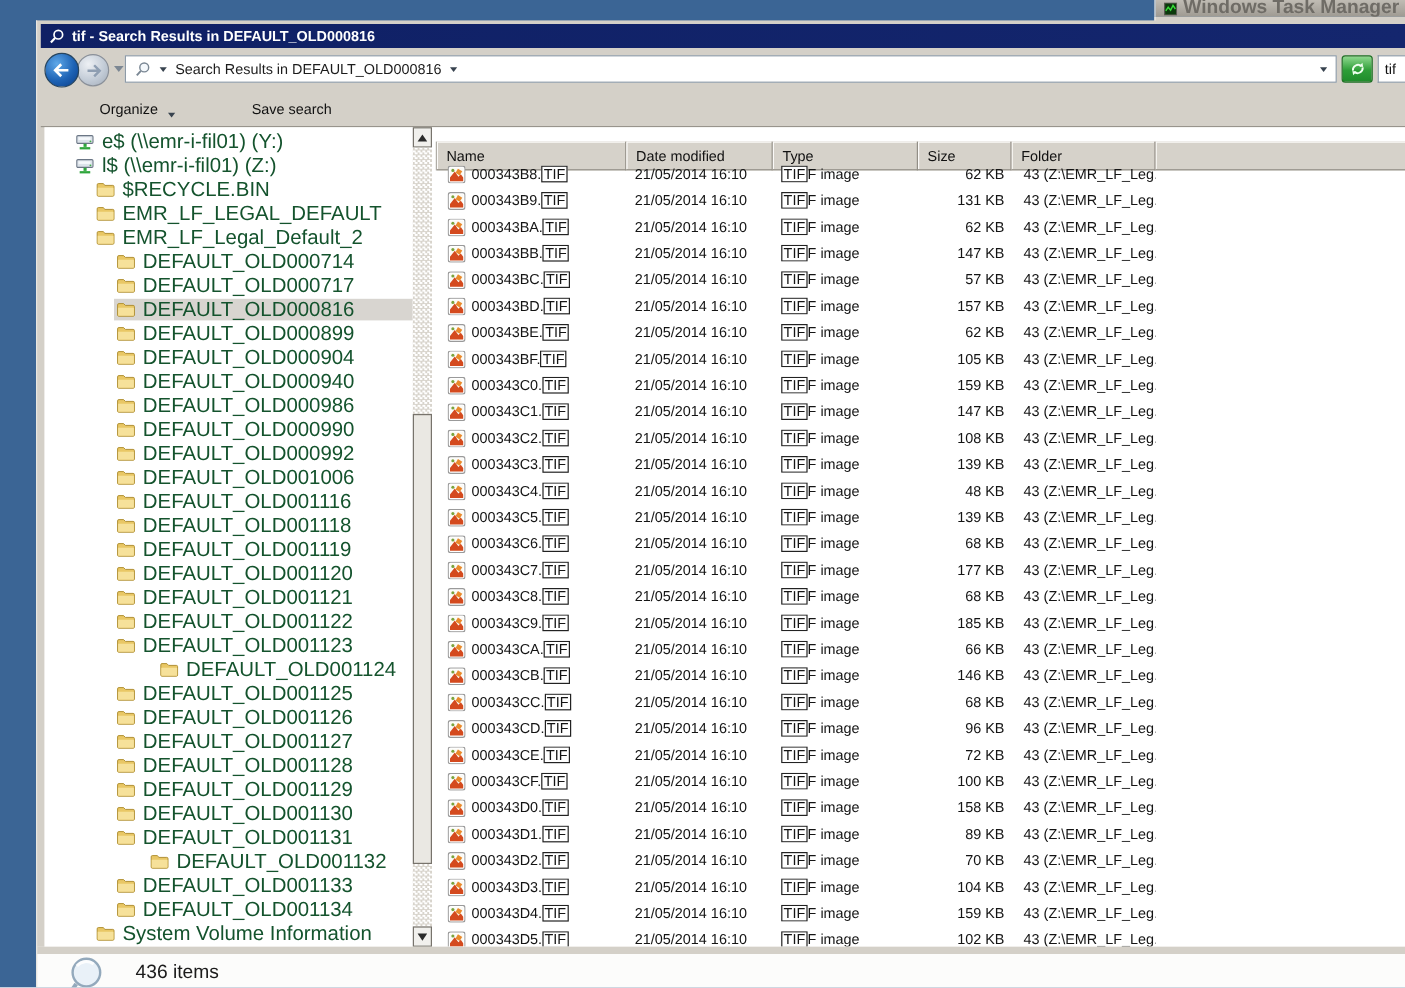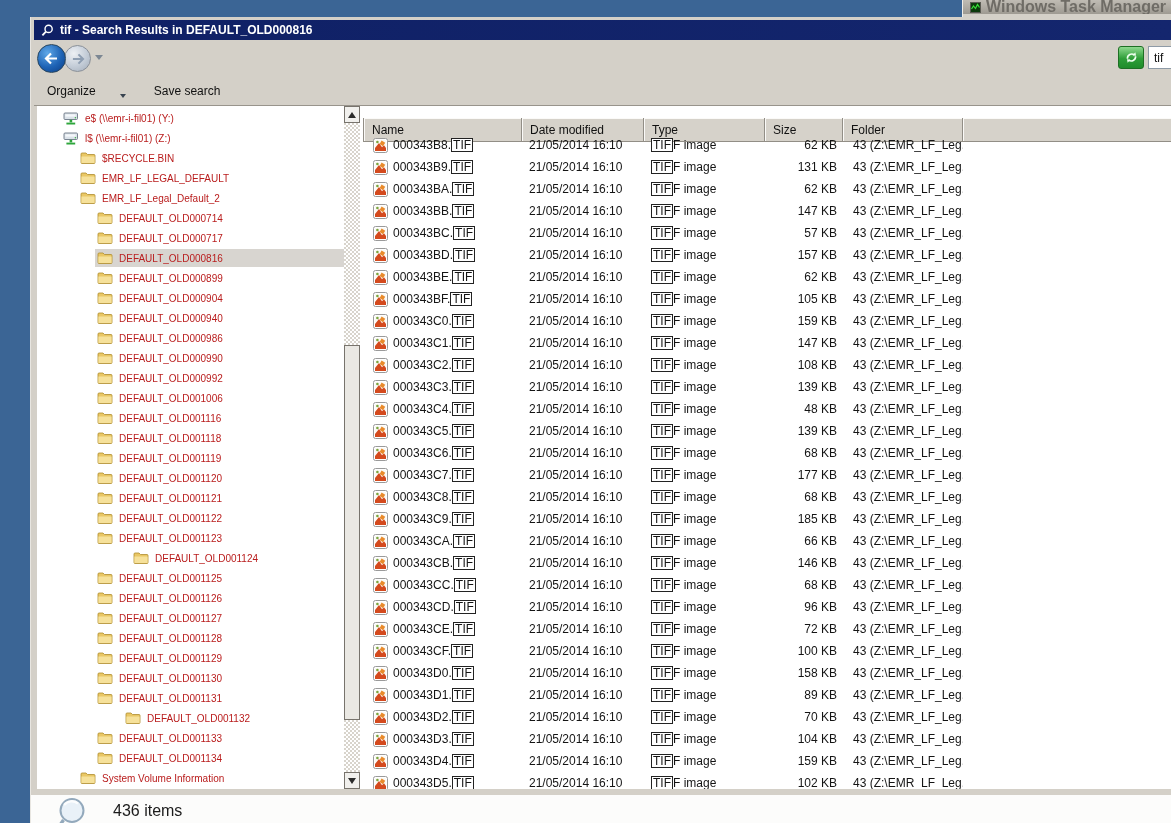--- a/index.html
+++ b/index.html
@@ -23,30 +23,30 @@
   .nav-chev{position:absolute;left:61px;top:15px;width:0;height:0;border-left:4px solid transparent;border-right:4px solid transparent;border-top:5px solid #7C8793;}
   .addrfield{position:absolute;left:70px;top:6px;width:1010px;height:23px;background:#FFFFFF;border:1px solid #8E9BA7;box-sizing:border-box;display:flex;align-items:center;padding:0 7px;gap:7px;font-size:12px;color:#1C1C1C;}
   .crumb{white-space:nowrap;}
   .chev-s{width:0;height:0;border-left:3.5px solid transparent;border-right:3.5px solid transparent;border-top:4px solid #38434F;display:inline-block;}
   .addr-dd{margin-left:auto;}
   .refreshbtn{position:absolute;left:1084px;top:6px;width:26px;height:23px;box-sizing:border-box;background:linear-gradient(#8FD98F,#2E9E38 55%,#1F8C2B);border:1px solid #1E6F24;border-radius:3px;display:flex;align-items:center;justify-content:center;}
   .searchbox{position:absolute;left:1114px;top:6px;right:0;height:23px;box-sizing:border-box;background:#FFFFFF;border:1px solid #8E9BA7;border-right:none;display:flex;align-items:center;padding-left:5px;}
   .searchbox input{border:none;outline:none;width:40px;font-size:12px;font-family:"Liberation Sans",sans-serif;color:#111;padding:0;background:transparent;}
 
   .toolbar{position:absolute;left:3px;top:59px;right:0;height:29px;border-bottom:1px solid #98948C;display:flex;align-items:center;padding-left:13px;gap:28px;font-size:12px;color:#111111;}
-  .tbtn{display:flex;align-items:flex-end;gap:24px;cursor:default;}
+  .tbtn{display:flex;align-items:flex-end;gap:8px;cursor:default;margin-left:36px;}
 
   .main{position:absolute;left:6px;top:89px;right:0;bottom:34px;background:#FFFFFF;}
 
   
   .tree{position:absolute;left:0;top:0;width:307px;height:100%;overflow:hidden;padding-top:2px;box-sizing:border-box;}
   .trow{height:20px;display:flex;align-items:center;box-sizing:border-box;}
   .tline{display:flex;align-items:center;gap:6px;flex:1;height:18px;padding-left:2px;}
   .tline.sel{background:#D8D5D0;}
-  .tlabel{font-size:10px;color:#b91c1c;white-space:nowrap;}
+  .tlabel{font-size:17px;color:#14532d;white-space:nowrap;}
   .icon16{display:inline-flex;align-items:center;justify-content:center;flex:0 0 auto;}
 
   
   .vscroll{position:absolute;left:307px;top:0;width:16px;height:100%;}
   .sb-btn{position:absolute;left:0;width:16px;height:17px;background:#F1F0ED;border:1px solid #77736C;box-sizing:border-box;display:flex;align-items:center;justify-content:center;}
   .sb-btn.up{top:0;}
   .sb-btn.down{bottom:0;}
   .tri-up{width:0;height:0;border-left:4px solid transparent;border-right:4px solid transparent;border-bottom:6px solid #2B2B2B;}
   .tri-down{width:0;height:0;border-left:4px solid transparent;border-right:4px solid transparent;border-top:6px solid #2B2B2B;}
   .sb-track{position:absolute;left:0;width:16px;background:repeating-conic-gradient(#FFFFFF 0% 25%, #D8D4CC 0% 50%);background-size:4px 4px;}
@@ -109,20 +109,32 @@
           <svg width="15" height="13" viewBox="0 0 15 13">
             <path d="M7 1.5 L2 6.5 L7 11.5 M2.5 6.5 H13" fill="none" stroke="#FFFFFF" stroke-width="2.2"></path>
           </svg>
         </div>
       <div class="navbtn fwd">
           <svg width="14" height="12" viewBox="0 0 15 13">
             <path d="M8 1.5 L13 6.5 L8 11.5 M2 6.5 H12.5" fill="none" stroke="#8E9EB2" stroke-width="2.2"></path>
           </svg>
         </div>
       <span class="nav-chev"></span>
+      <div class="addrfield">
+        <span class="icon16">
+            <svg width="14" height="14" viewBox="0 0 14 14">
+              <circle cx="8.2" cy="5.2" r="3.7" fill="#F4F8FC" stroke="#7A8794" stroke-width="1.2"></circle>
+              <line x1="5.4" y1="8" x2="2" y2="11.8" stroke="#7A8794" stroke-width="1.6"></line>
+            </svg>
+          </span>
+        <span class="chev-s"></span>
+        <span class="crumb">Search Results in DEFAULT_OLD000816</span>
+        <span class="chev-s"></span>
+        <span class="chev-s addr-dd"></span>
+      </div>
       <div class="refreshbtn">
           <svg width="15" height="15" viewBox="0 0 14 14">
             <path d="M3.2 8.2 a4 4 0 0 1 6.6-3.4" fill="none" stroke="#EFFFEF" stroke-width="1.5"></path>
             <path d="M10.6 2.2 l0.6 3.2 -3.2-0.6 z" fill="#EFFFEF"></path>
             <path d="M10.8 5.8 a4 4 0 0 1 -6.6 3.4" fill="none" stroke="#EFFFEF" stroke-width="1.5"></path>
             <path d="M3.4 11.8 l-0.6-3.2 3.2 0.6 z" fill="#EFFFEF"></path>
           </svg>
         </div>
       <div class="searchbox">
         <input value="tif" style="">

